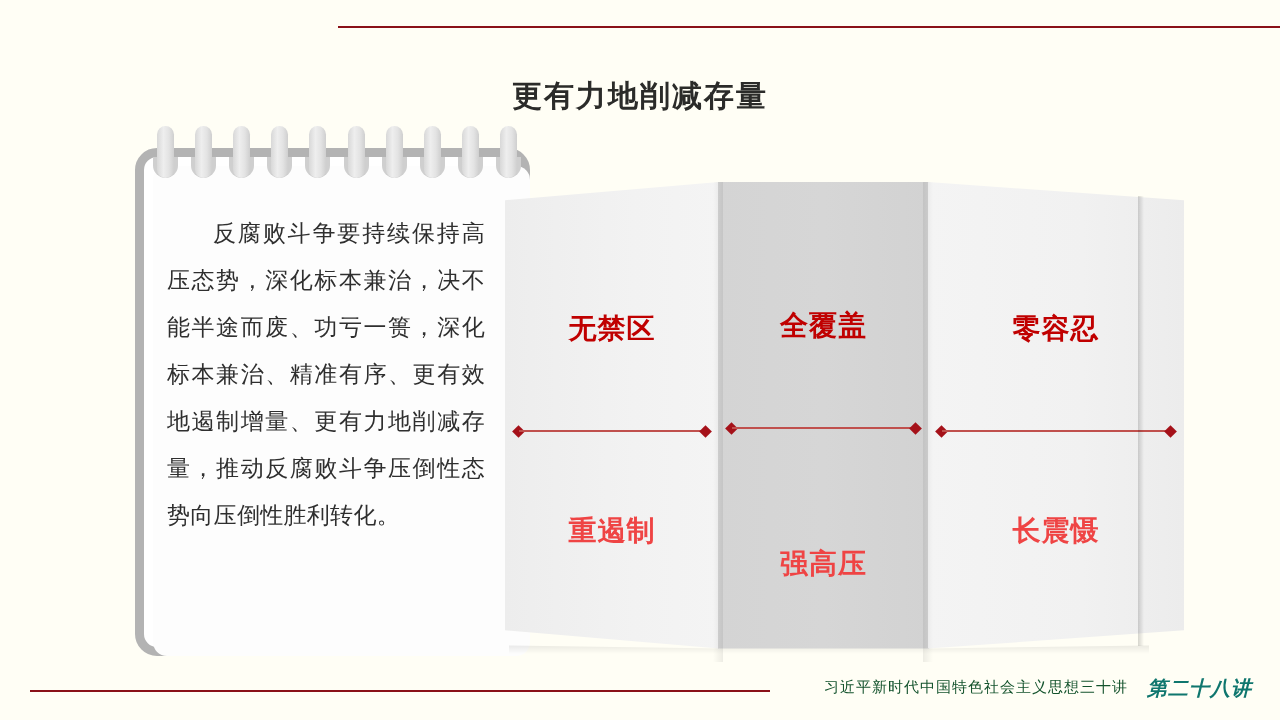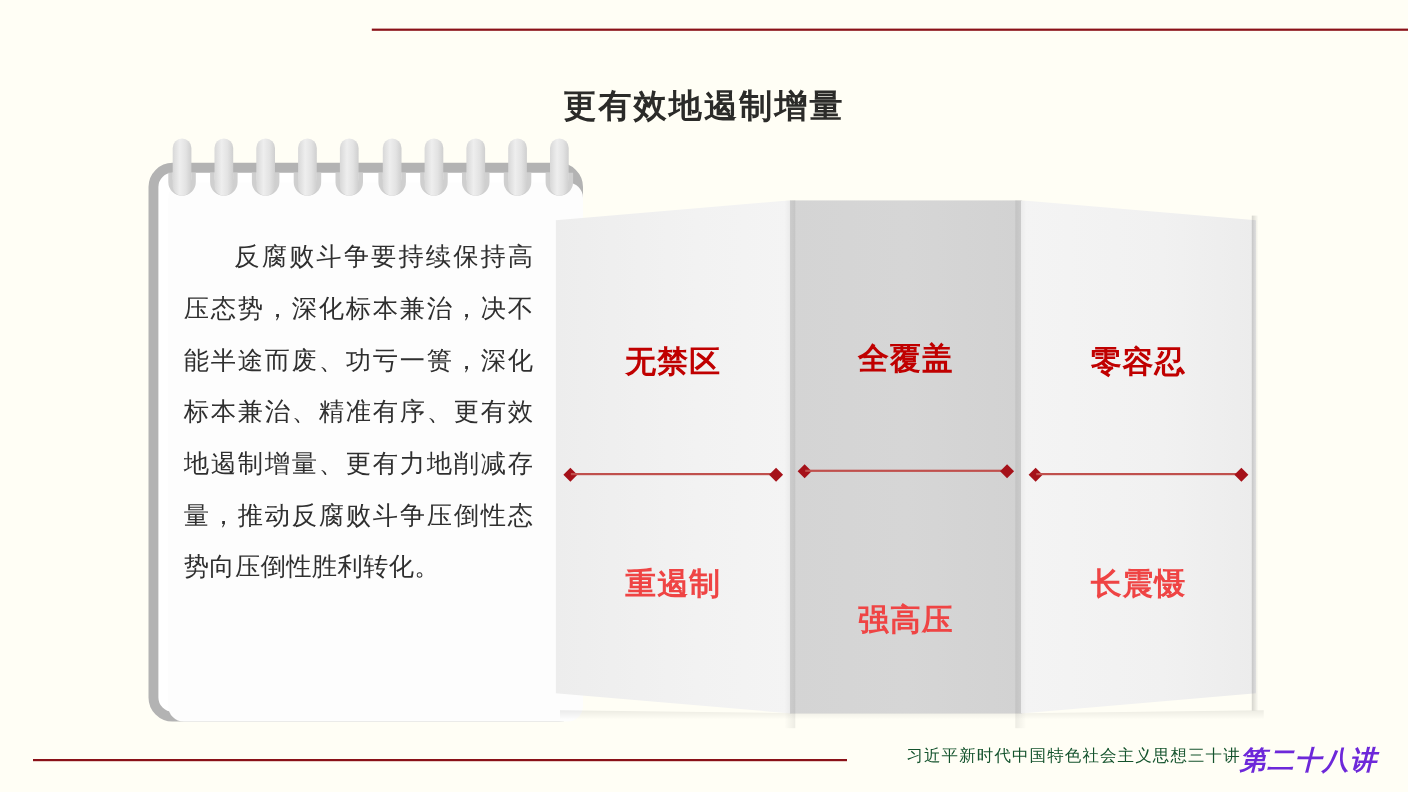--- a/index.html
+++ b/index.html
@@ -162,21 +162,21 @@
   #panel-mid {
     left: 213px;
     width: 211px;
   }
   #panel-mid .panel-face {
     background: linear-gradient(to right, #d4d4d4 0%, #d6d6d6 50%, #d2d2d2 100%);
     clip-path: polygon(0% 0%, 100% 0%, 100% 97.2%, 0% 97.2%);
   }
   #panel-right {
     left: 423px;
-    width: 214px;
+    width: 256px;
   }
   #panel-right .panel-face {
     background: linear-gradient(to right, #f4f4f4 0%, #f1f1f1 60%, #ececec 100%);
     clip-path: polygon(0% 0%, 100% 3.8%, 100% 93.4%, 0% 97.2%);
   }
   
   .fold-shade {
     position: absolute;
     top: 0;
     width: 10px;
@@ -284,37 +284,37 @@
     top: 678px;
     font-size: 15px;
     color: #14532d;
     letter-spacing: 1px;
     white-space: nowrap;
   }
   #footer-lecture {
     position: absolute;
     right: 28px;
     top: 675px;
-    font-size: 24px;
+    font-size: 20px;
     font-weight: bold;
     font-style: italic;
-    color: #6d28d9;
+    color: #0f766e;
     letter-spacing: 1px;
     white-space: nowrap;
     text-align: center;
   }
 </style>
 </head>
 <body>
 
 <div id="header">
   <div id="header-rule"></div>
 </div>
 
-<div id="main-title">更有效地遏制增量</div>
+<div id="main-title">更有力地削减存量</div>
 
 <div id="notepad">
   <div id="notepad-frame">
     <div id="notepad-page"></div>
   </div>
   <div id="notepad-rings">
       <span class="ring-cap" style="left: -4px;"></span>
       <span class="ring-cap-inner" style="left: -4px;"></span>
       <span class="ring" style="left: 0px;"></span>
       <span class="ring-cap" style="left: 34.1111px;"></span>

